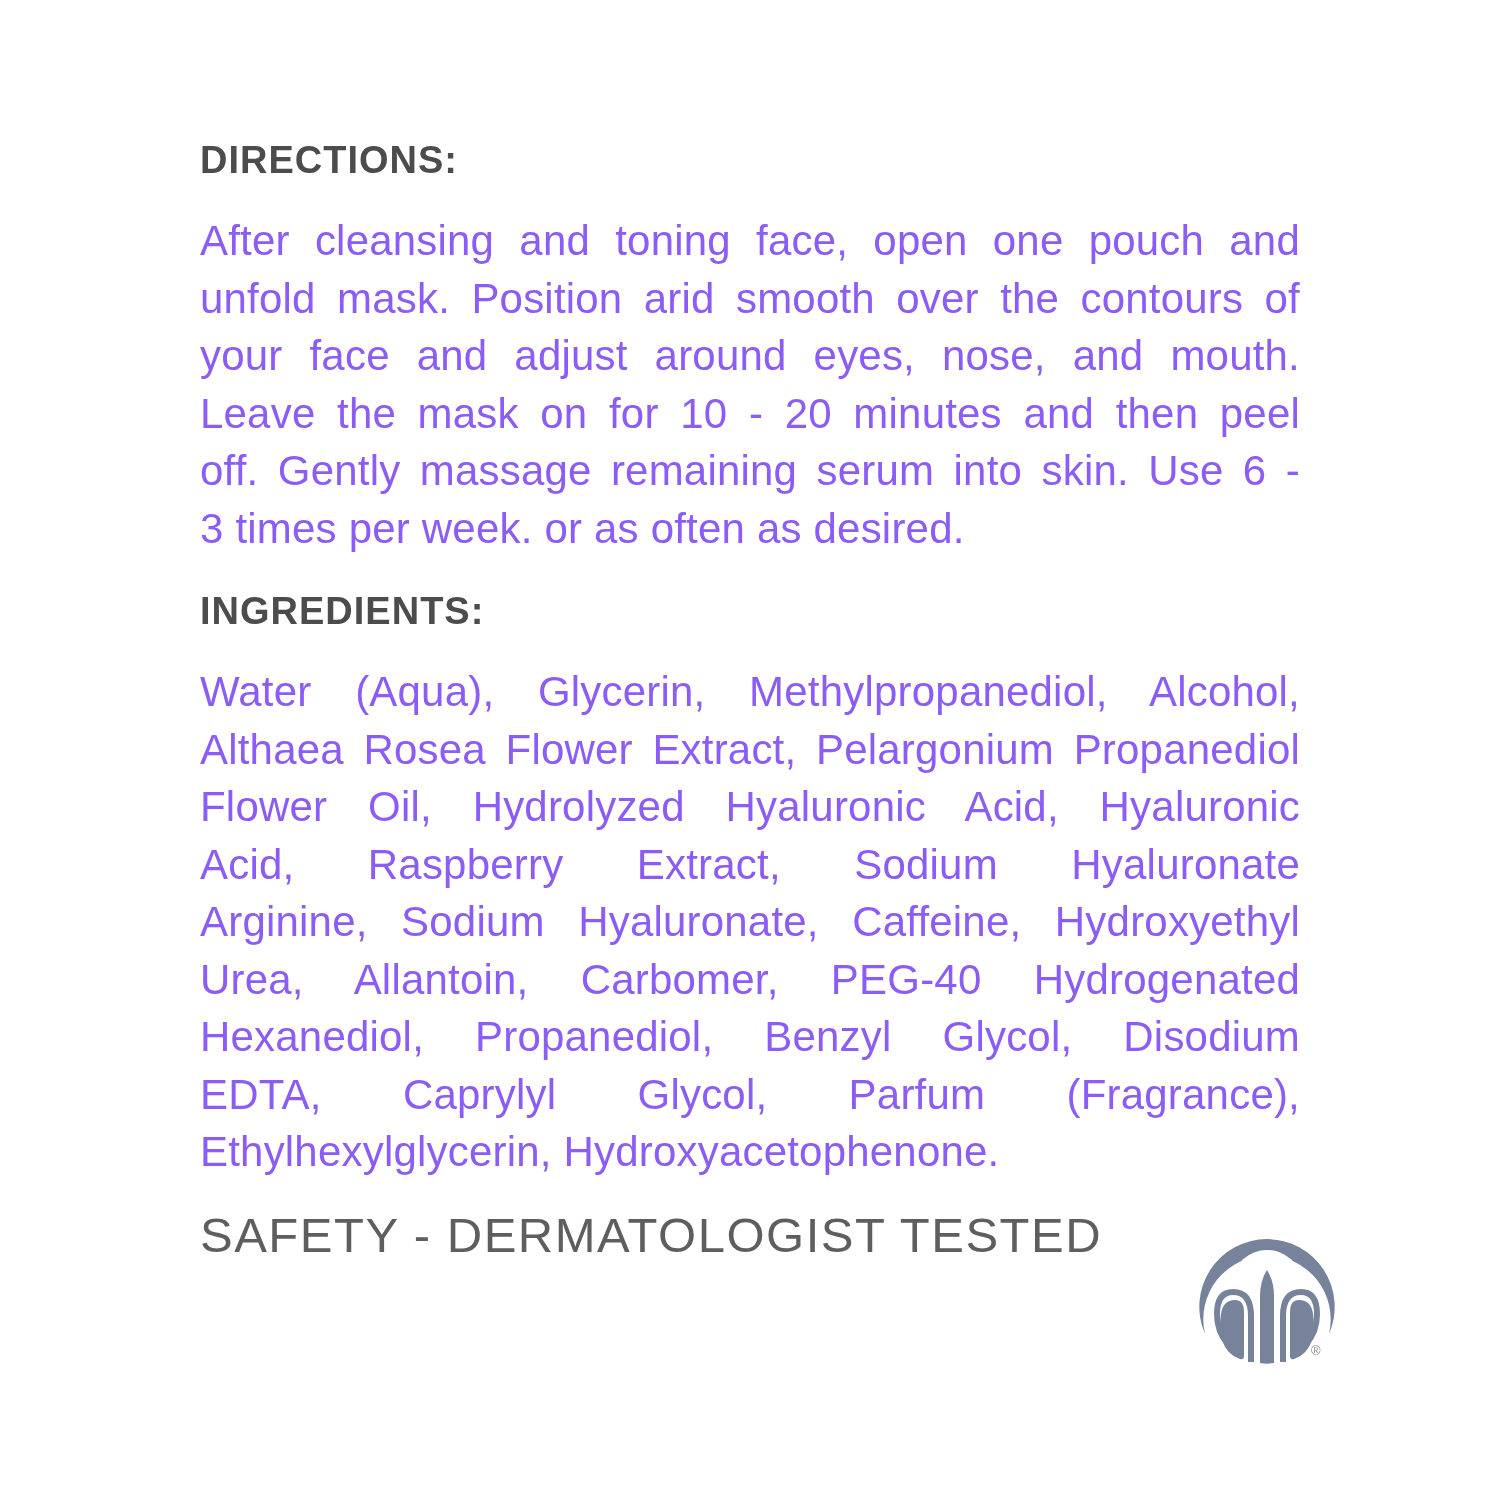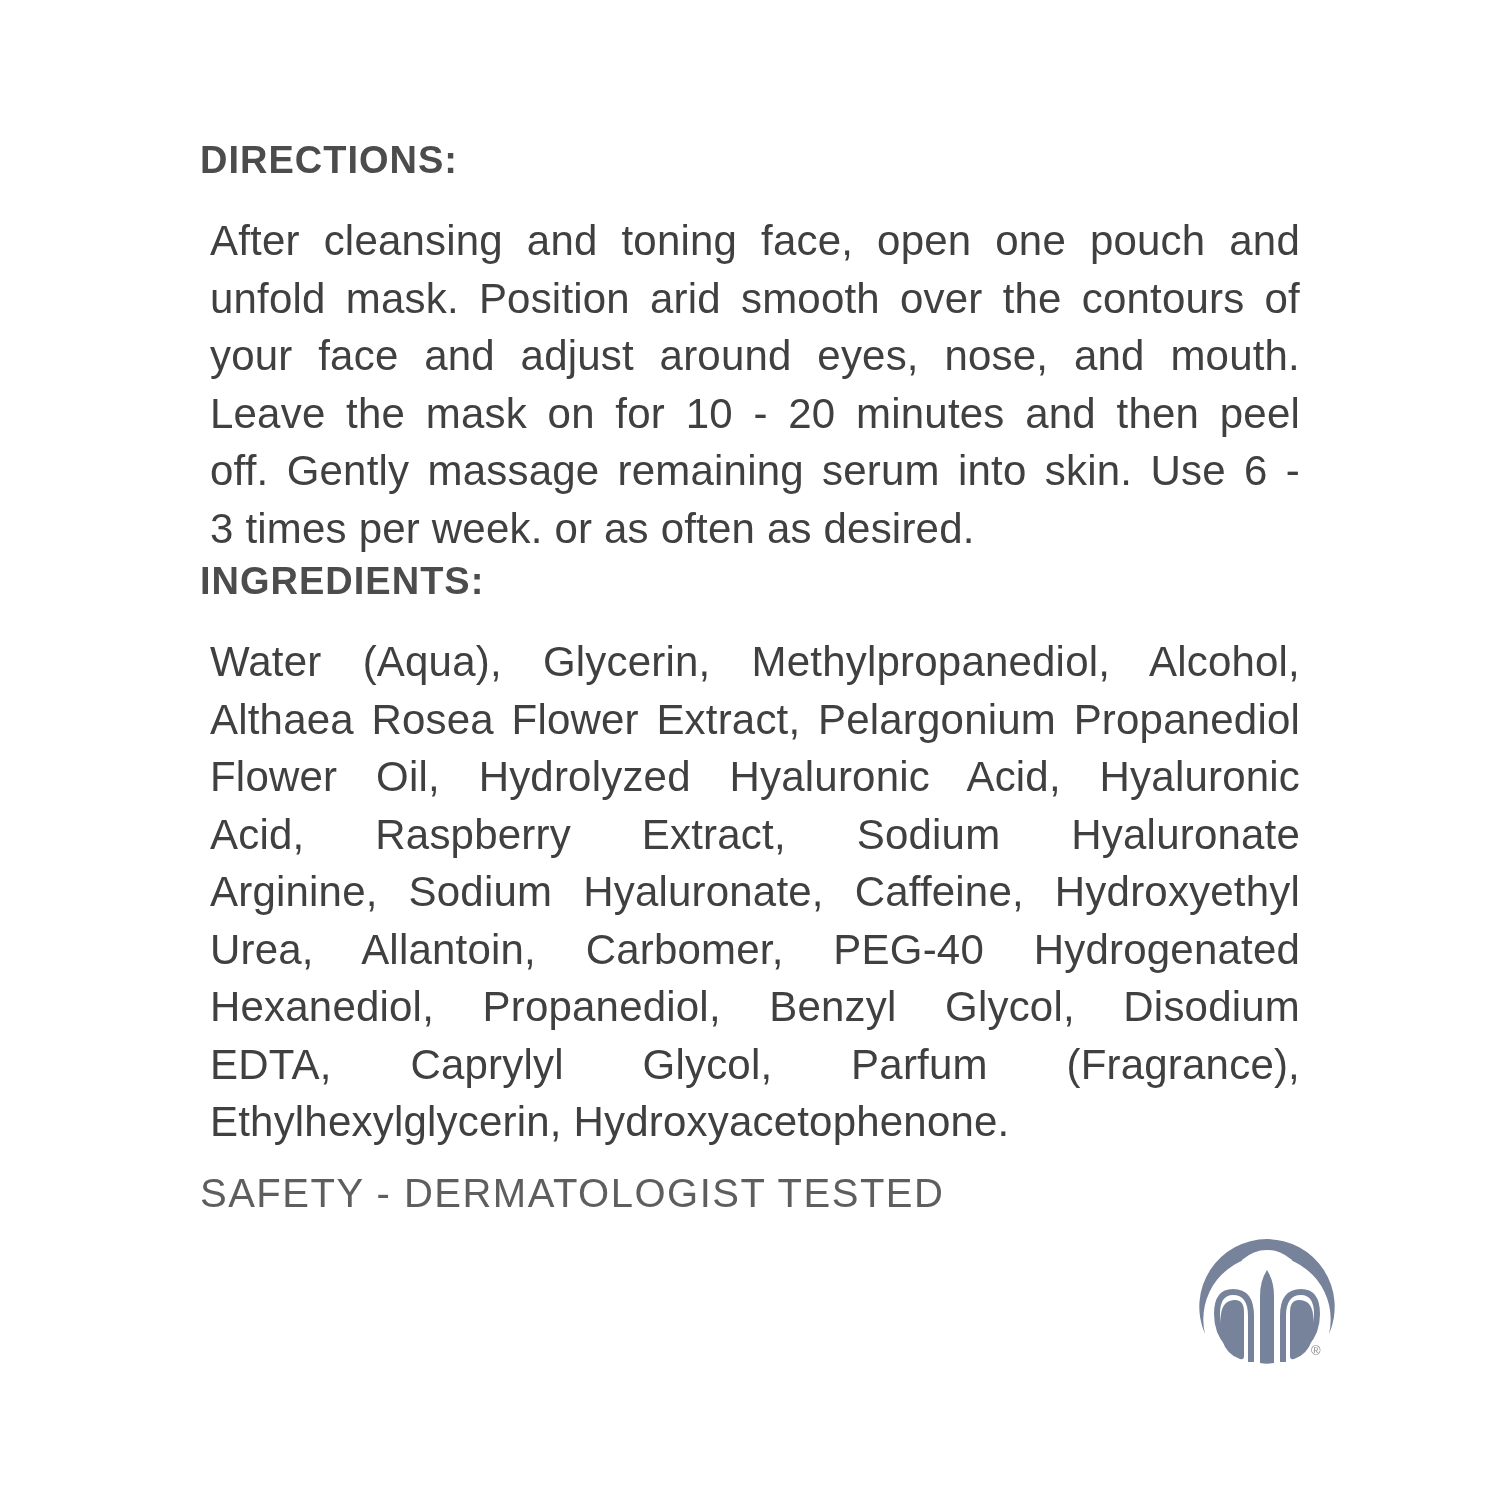--- a/index.html
+++ b/index.html
@@ -17,34 +17,33 @@
     width: 1100px;
   }
   .section-heading {
     font-size: 38px;
     font-weight: bold;
     color: #4c4c4c;
     letter-spacing: 1px;
     line-height: 48px;
   }
   .para { margin-top: 28px; }
-  .para2 { }
+  .para2 { margin-top: 30px; }
   .jline {
     font-size: 42px;
-    color: #404040;
+    color: #8b5cf6;
     line-height: 57.5px;
     letter-spacing: 0.2px;
     text-align: justify;
     text-align-last: justify;
-    margin-left: 10px;
   }
   .jline.last { text-align-last: left; }
   .safety-line {
-    margin-top: 14px;
-    font-size: 40px;
+    margin-top: 26px;
+    font-size: 49px;
     color: #5e5e5e;
     letter-spacing: 1.5px;
     line-height: 57.5px;
   }
   .brand-logo {
     position: absolute;
     left: 1197px;
     top: 1236px;
     width: 140px;
     height: 130px;

